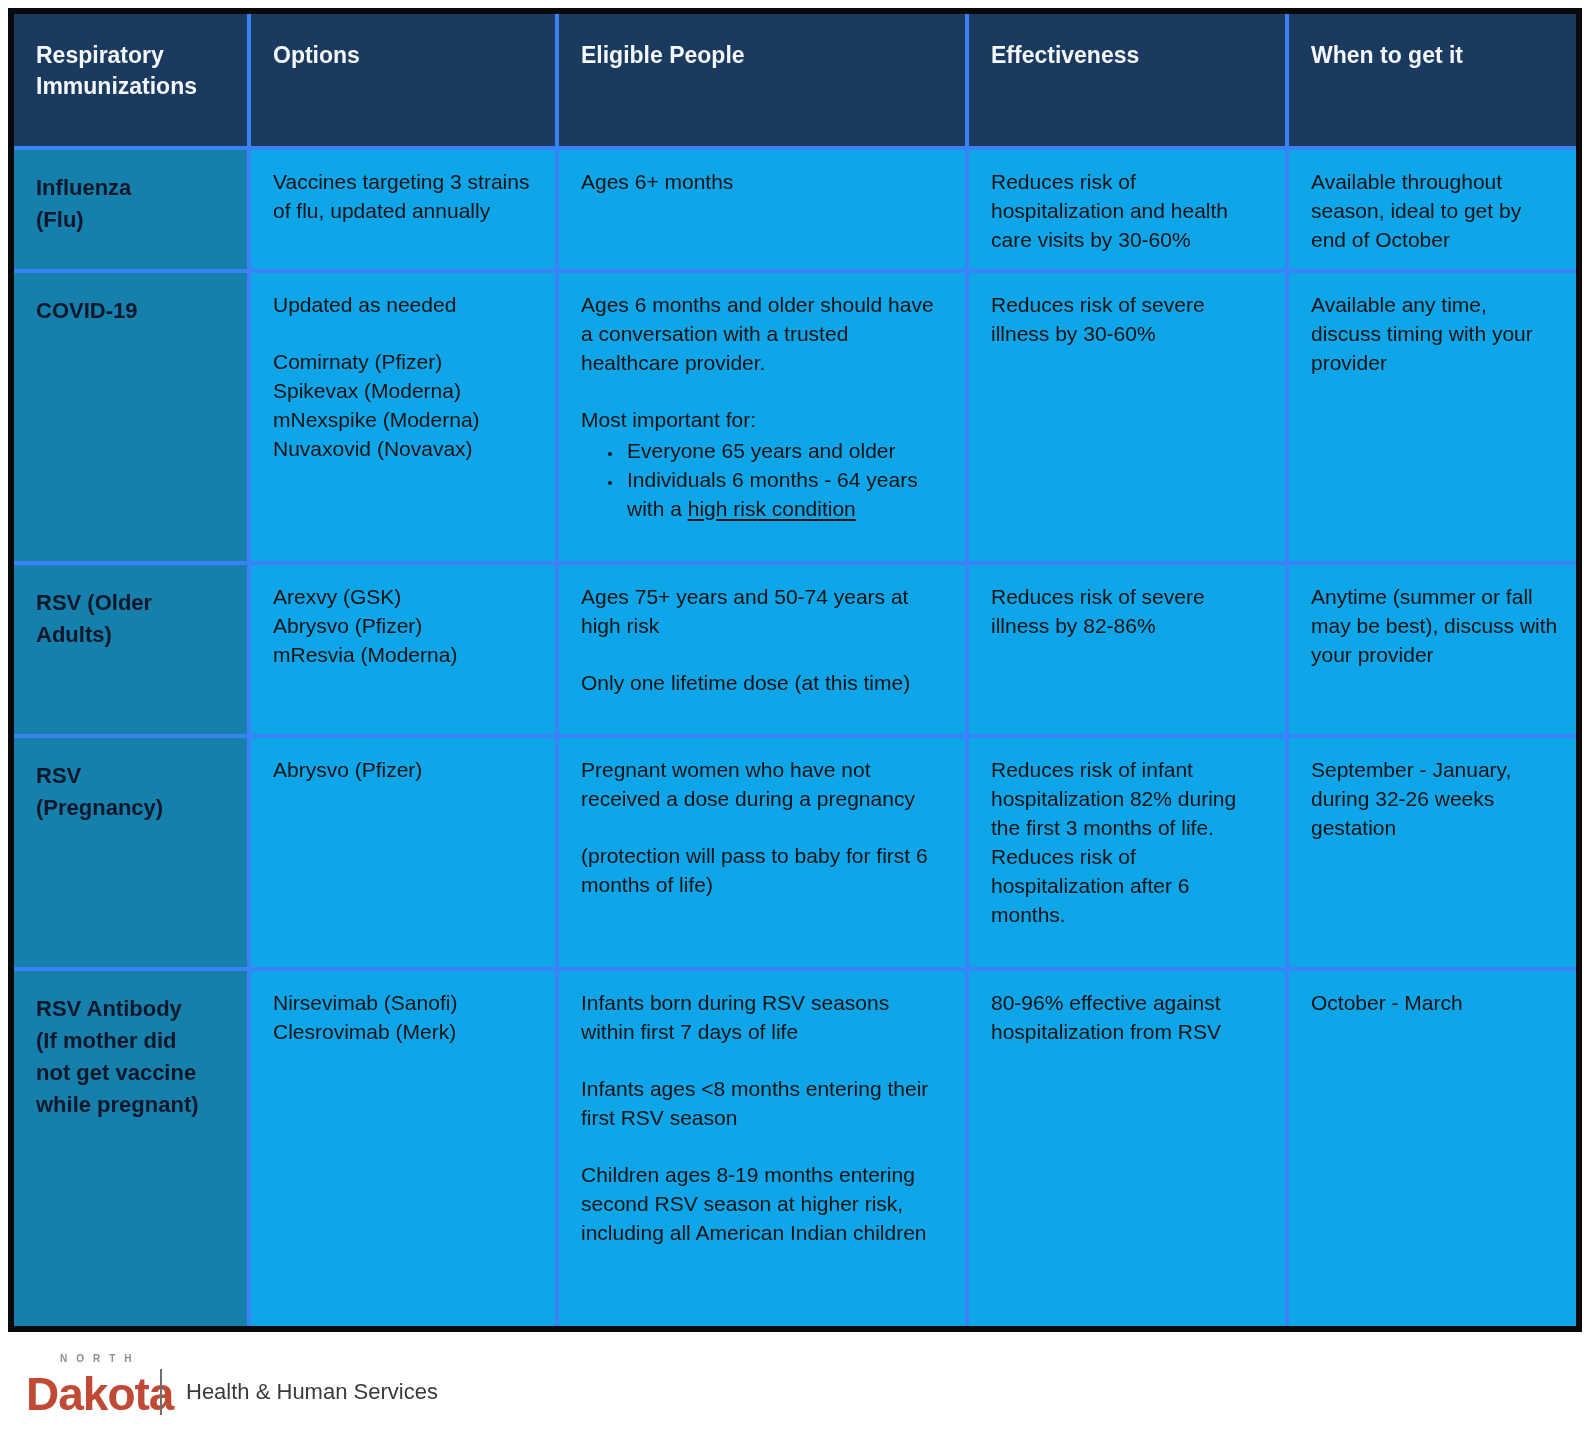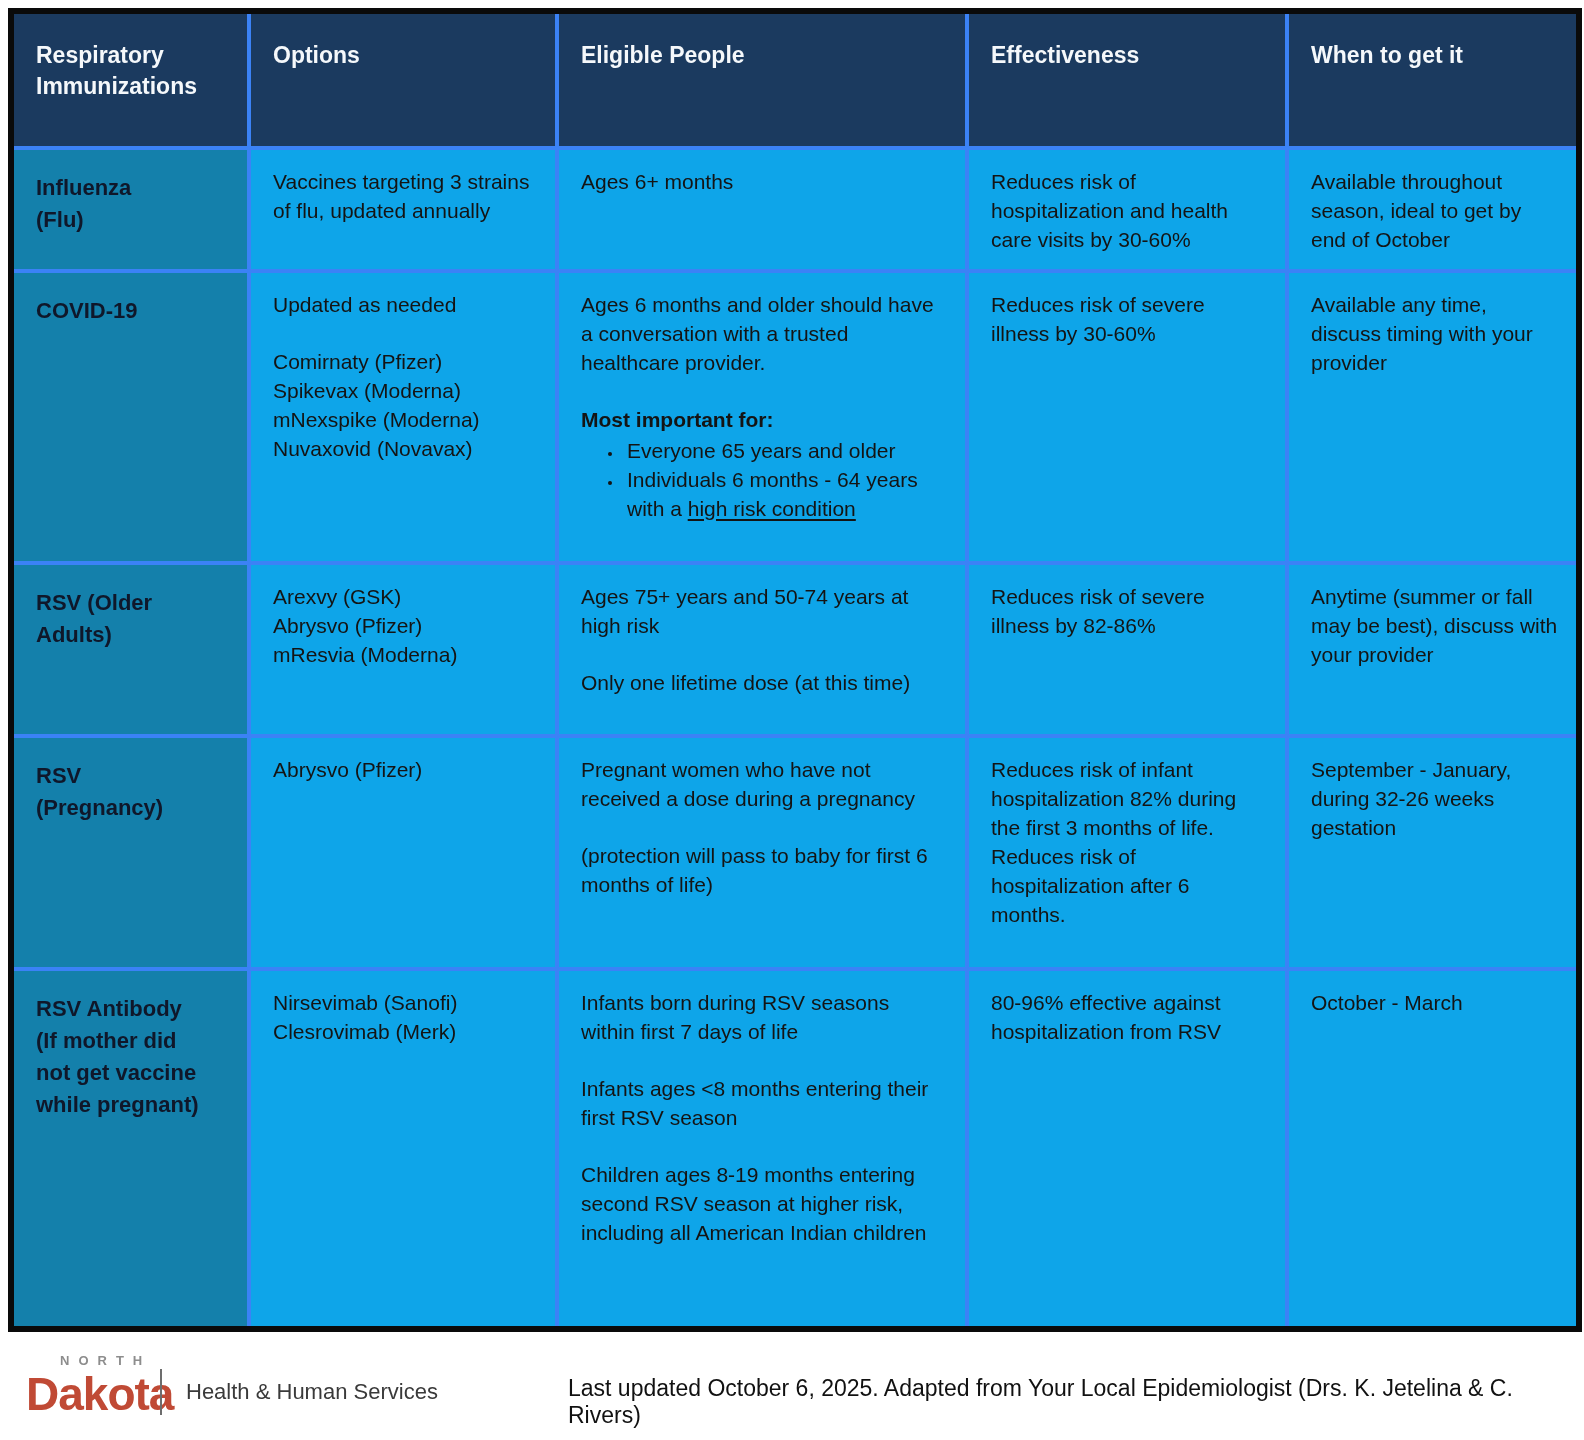--- a/index.html
+++ b/index.html
@@ -44,35 +44,35 @@
   
   .imm-table td {
     background: #0ea5e9;
     font-size: 21px;
     line-height: 1.38;
     padding: 18px 18px 14px 22px;
   }
   .imm-table td p { margin: 0 0 28px 0; }
   .imm-table td p:last-child { margin-bottom: 0; }
   .products div { margin: 0; }
-  .subhead { margin: 0 0 0 7px; font-weight: bold; }
+  .subhead { margin: 0 0 0 7px; }
   ul.bullets {
     margin: 2px 0 0 0;
     padding-left: 42px;
     list-style: disc outside;
   }
   ul.bullets li { padding-left: 4px; margin: 0; }
   ul.bullets li::marker { font-size: 0.62em; }
   .u-link { text-decoration: underline; text-underline-offset: 3px; }
 
   
   .footer { position: absolute; left: 0; top: 1337px; width: 1584px; height: 103px; }
   .logo-north {
     position: absolute; left: 60px; top: 16px;
-    font-size: 13px; letter-spacing: 9px; color: #8d8d8d; font-weight: bold;
+    font-size: 10px; letter-spacing: 9px; color: #8d8d8d; font-weight: bold;
   }
   .logo-dakota {
     position: absolute; left: 26px; top: 30px;
     font-size: 46px; font-weight: bold; color: #c04a35; letter-spacing: -1px;
   }
   .logo-tagline {
     position: absolute; left: 100px; top: 82px;
     font-size: 14px; font-weight: bold; color: #be185d; margin-top: 32px;
   }
   .logo-divider {
@@ -224,16 +224,15 @@
 
     </tbody>
   </table>
 
   <div class="footer">
     <div class="logo-north">NORTH</div>
     <div class="logo-dakota">Dakota</div>
     <div class="logo-tagline">Be Legendary.</div>
     <div class="logo-divider"></div>
     <div class="logo-dept">Health &amp; Human Services</div>
-    <div class="footer-note">Last updated October 6, 2025. Adapted from Your Local Epidemiologist (Drs. K. Jetelina &amp; C. Rivers)</div>
   </div>
 
 </div>
 
 </body></html>

